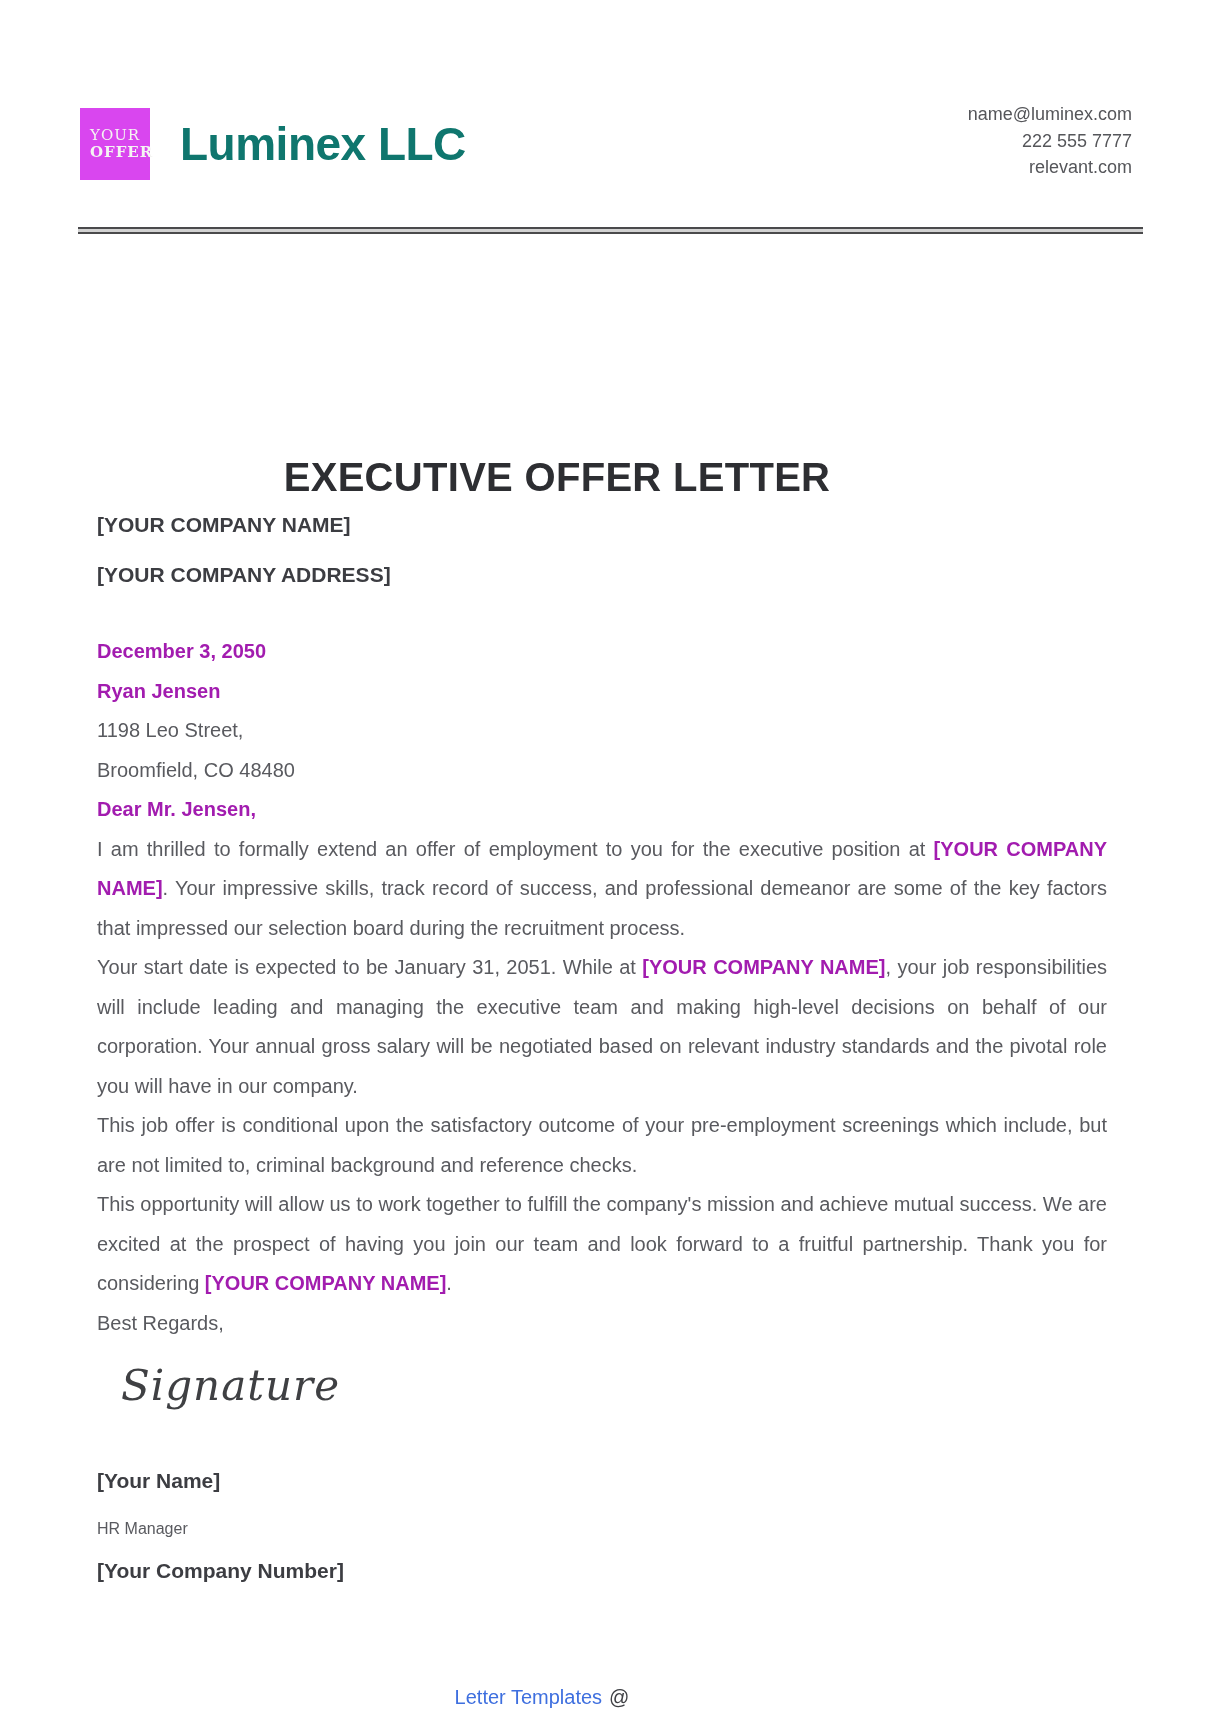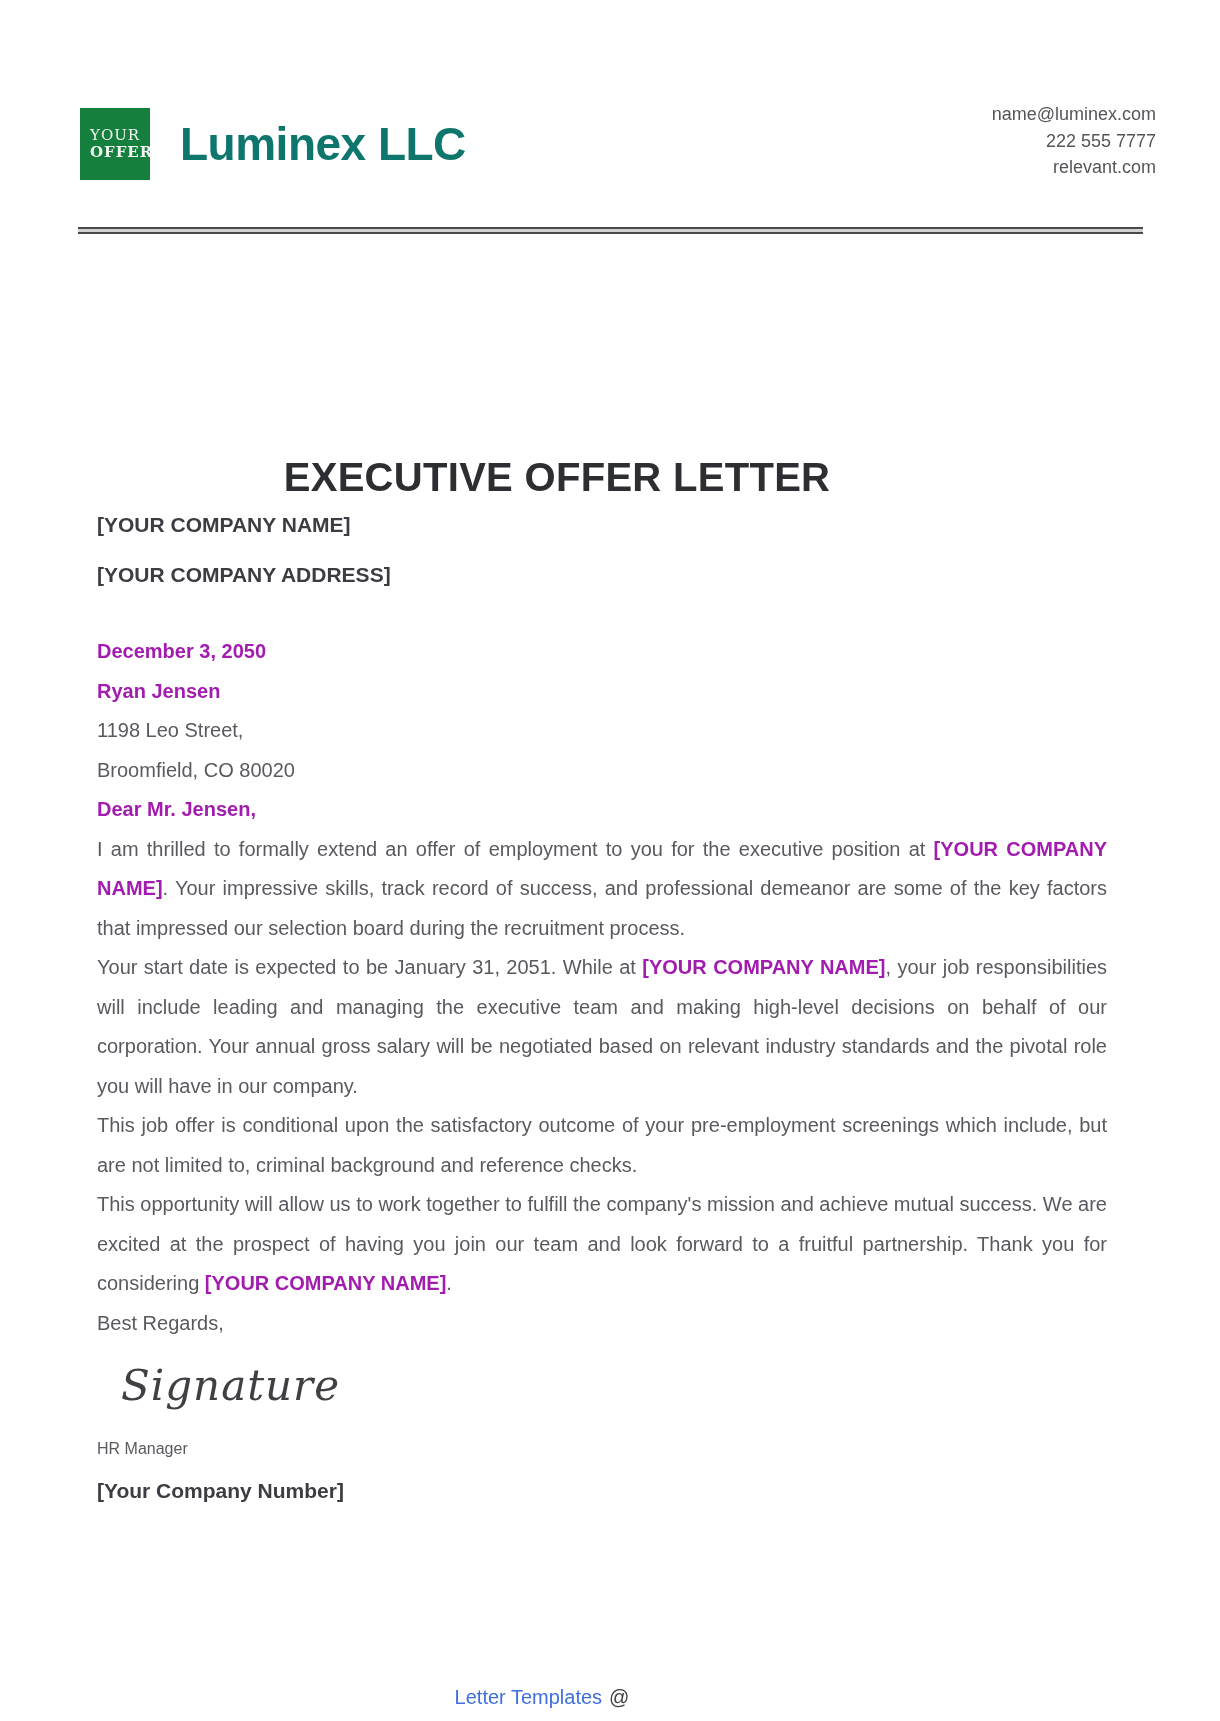--- a/index.html
+++ b/index.html
@@ -4,32 +4,32 @@
 <style>
   html,body{margin:0;padding:0;}
   body{
     width:1220px;height:1721px;position:relative;background:#ffffff;
     font-family:"Liberation Sans","DejaVu Sans",sans-serif;
     -webkit-font-smoothing:antialiased;overflow:hidden;
   }
   
   .logo-box{
     position:absolute;left:80px;top:108px;width:70px;height:72px;
-    background:#15803d;color:#f4f4f2;box-sizing:border-box;
+    background:#d946ef;color:#f4f4f2;box-sizing:border-box;
     display:flex;flex-direction:column;justify-content:center;
     padding-left:10px;font-family:"DejaVu Serif","Liberation Serif",serif;
   }
   .logo-line{font-size:15px;line-height:17px;letter-spacing:1px;}
   .logo-line.l2{font-weight:bold;}
   .company-title{
     position:absolute;left:180px;top:108px;height:72px;display:flex;align-items:center;
     font-size:46px;font-weight:700;color:#0f766e;letter-spacing:-0.5px;
   }
   .contact{
-    position:absolute;right:64px;top:101px;text-align:right;
+    position:absolute;right:88px;top:101px;text-align:right;
     font-size:18px;line-height:26.5px;color:#55565a;
   }
   .divider{
     position:absolute;left:78px;top:227px;width:1065px;height:3px;
     background:#d2d2d2;border-top:2px solid #4a4a4c;border-bottom:2px solid #4a4a4c;
   }
   
   .letter{position:absolute;left:97px;top:455px;width:1010px;color:#595a5f;font-size:20px;}
   .letter-title{
     font-size:40px;line-height:44px;font-weight:700;color:#2d2e32;
@@ -74,30 +74,31 @@
 
 <div class="letter">
   <h1 class="letter-title">EXECUTIVE OFFER LETTER</h1>
   <div class="ph ph-name">[YOUR COMPANY NAME]</div>
   <div class="ph ph-addr">[YOUR COMPANY ADDRESS]</div>
 
   <div class="flow">
     <p class="bold">December 3, 2050</p>
     <p class="bold">Ryan Jensen</p>
     <p>1198 Leo Street,</p>
-    <p>Broomfield, CO 80020</p>
+    <p>Broomfield, CO 48480</p>
     <p class="bold">Dear Mr. Jensen,</p>
     <p><span>I am thrilled to formally extend an offer of employment to you for the executive position at </span><span class="b">[YOUR COMPANY NAME]</span><span>. Your impressive skills, track record of success, and professional demeanor are some of the key factors that impressed our selection board during the recruitment process.</span></p>
     <p><span>Your start date is expected to be January 31, 2051. While at </span><span class="b">[YOUR COMPANY NAME]</span><span>, your job responsibilities will include leading and managing the executive team and making high-level decisions on behalf of our corporation. Your annual gross salary will be negotiated based on relevant industry standards and the pivotal role you will have in our company.</span></p>
     <p><span>This job offer is conditional upon the satisfactory outcome of your pre-employment screenings which include, but are not limited to, criminal background and reference checks.</span></p>
     <p><span>This opportunity will allow us to work together to fulfill the company's mission and achieve mutual success. We are excited at the prospect of having you join our team and look forward to a fruitful partnership. Thank you for considering </span><span class="b">[YOUR COMPANY NAME]</span><span>.</span></p>
     <p>Best Regards,</p>
   </div>
 
   <div class="signature">Signature</div>
 
+  <div class="sig-line ph sig-name">[Your Name]</div>
   <div class="sig-line sig-title">HR Manager</div>
   <div class="sig-line ph sig-number">[Your Company Number]</div>
 </div>
 
 <div class="footer">
   <a>Letter Templates</a><span class="suffix">@</span>
 </div>
 
 </body></html>

